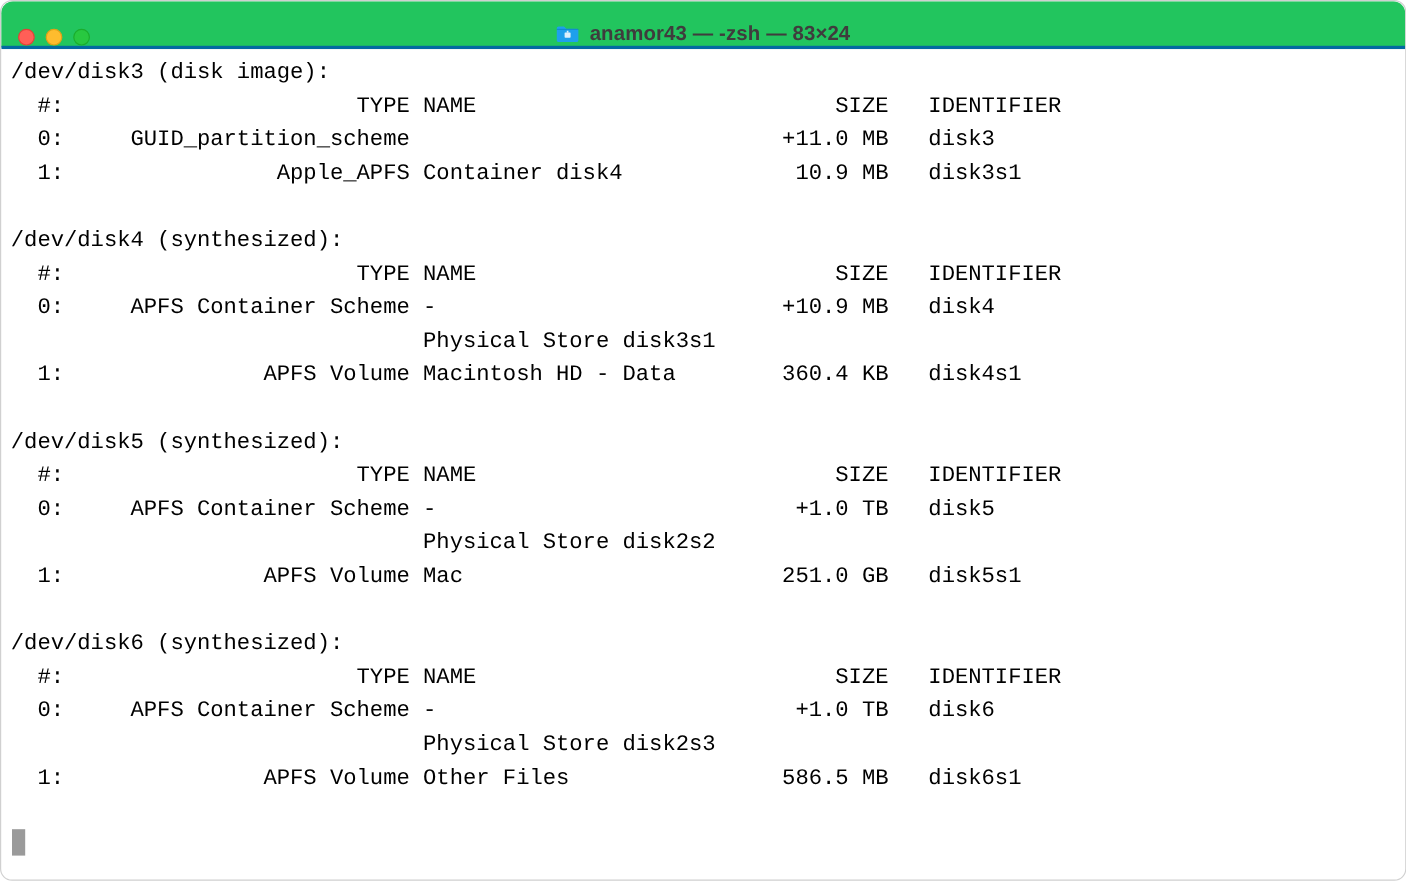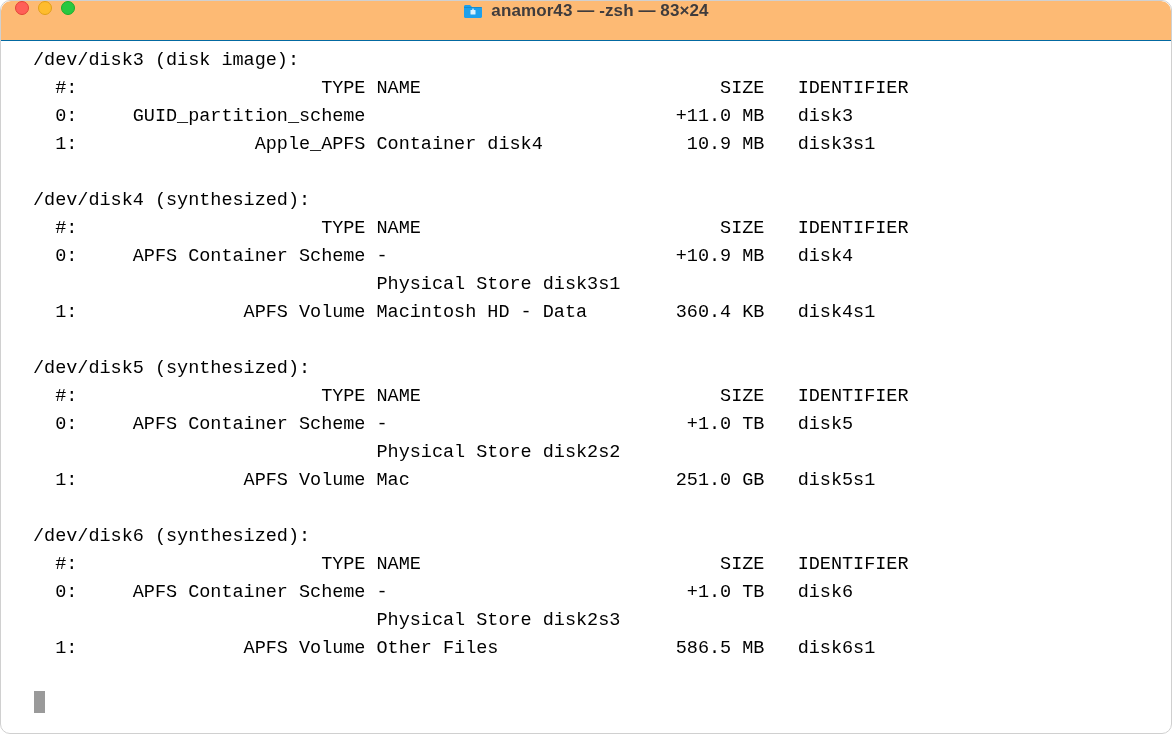--- a/index.html
+++ b/index.html
@@ -11,24 +11,24 @@
       width: 1172px;
       height: 734px;
       background: #ffffff;
       font-family: "SF Mono", Menlo, Monaco, "Courier New", monospace;
       overflow: hidden;
       border: 1px solid #d0d0d0;
       border-radius: 10px;
     }
     .titlebar {
       height: 40px;
-      background: #fdba74;
-      border-bottom: 1px solid #0369a1;
+      background: #22c55e;
+      border-bottom: 3px solid #0369a1;
       display: flex;
-      align-items: flex-start;
+      align-items: flex-end;
       padding: 0 14px;
       position: relative;
       border-radius: 10px 10px 0 0;
     }
     .traffic-lights {
       display: flex;
       gap: 9px;
       align-items: center;
     }
     .traffic-light {
@@ -62,21 +62,20 @@
       display: inline-block;
     }
     .terminal-content {
       padding: 6px 4px 8px 8px;
       font-size: 18.5px;
       line-height: 28px;
       white-space: pre;
       color: #000000;
       letter-spacing: -0.02px;
       font-weight: 500;
-      margin-left: 24px;
     }
     .cursor {
       display: inline-block;
       width: 11px;
       height: 22px;
       background: #9a9a9a;
       vertical-align: -3px;
       margin-left: 1px;
     }
   </style>

